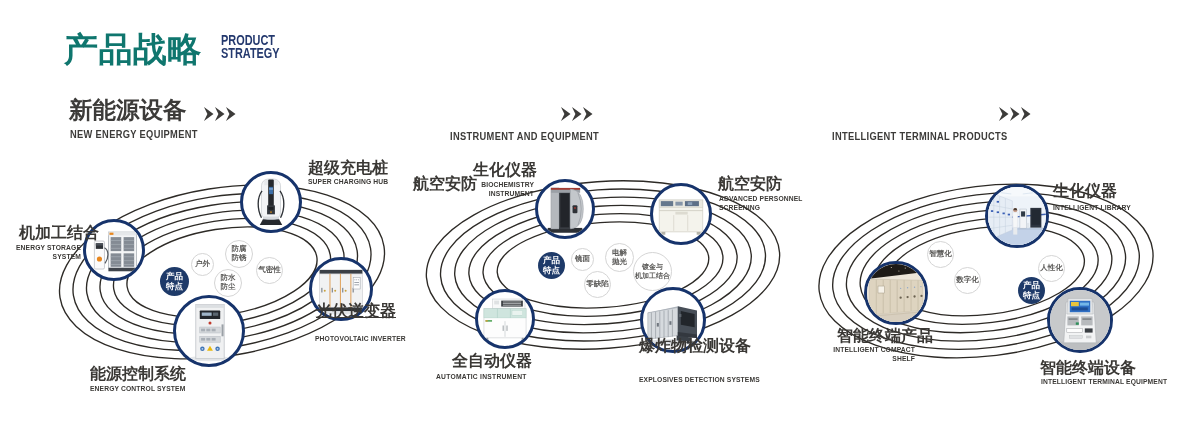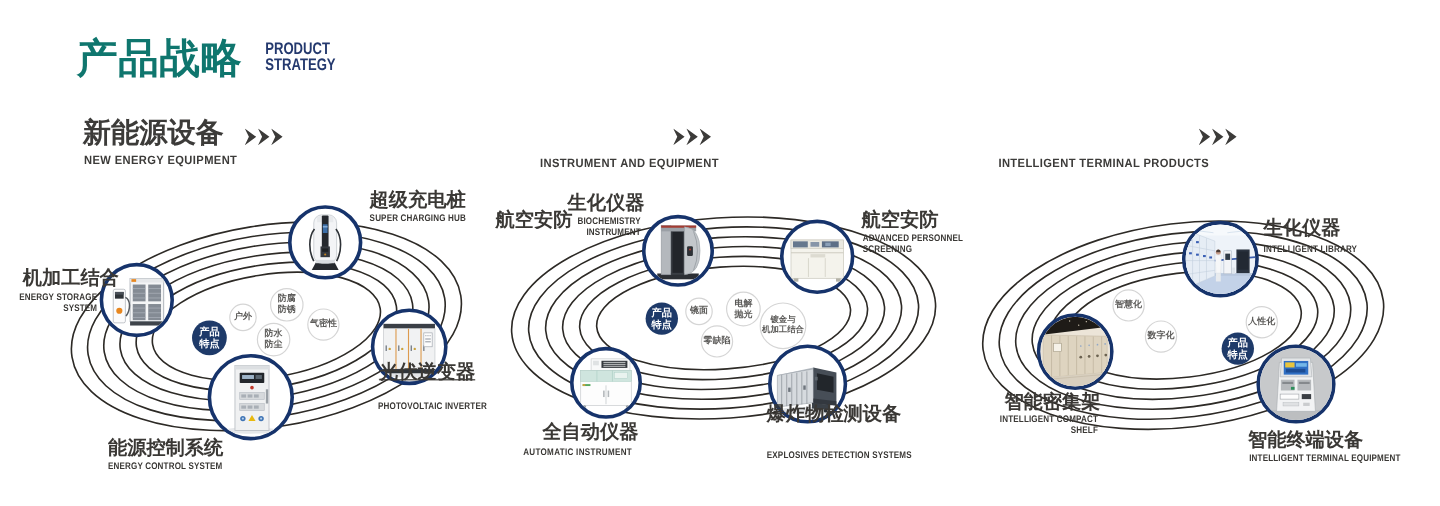--- a/index.html
+++ b/index.html
@@ -527,21 +527,21 @@
     <div>ADVANCED PERSONNEL</div>
       <div>SCREENING</div>
   </div>
   <div class="abs lab-zh" id="l-automatic-zh">全自动仪器</div>
   <div class="abs lab-en" id="l-automatic-en">AUTOMATIC INSTRUMENT</div>
   <div class="abs lab-zh" id="l-explosives-zh">爆炸物检测设备</div>
   <div class="abs lab-en" id="l-explosives-en">EXPLOSIVES DETECTION SYSTEMS</div>
 
   <div class="abs lab-zh" id="l-library-zh">生化仪器</div>
   <div class="abs lab-en" id="l-library-en">INTELLIGENT LIBRARY</div>
-  <div class="abs lab-zh" id="l-shelf-zh">智能密集架</div>
+  <div class="abs lab-zh" id="l-shelf-zh">智能终端产品</div>
   <div class="abs lab-en ra-or" id="l-shelf-en">
     <div>INTELLIGENT COMPACT</div>
       <div>SHELF</div>
   </div>
   <div class="abs lab-zh" id="l-terminal-zh">智能终端设备</div>
   <div class="abs lab-en" id="l-terminal-en">INTELLIGENT TERMINAL EQUIPMENT</div>
 
 </div>
 
 </body></html>

